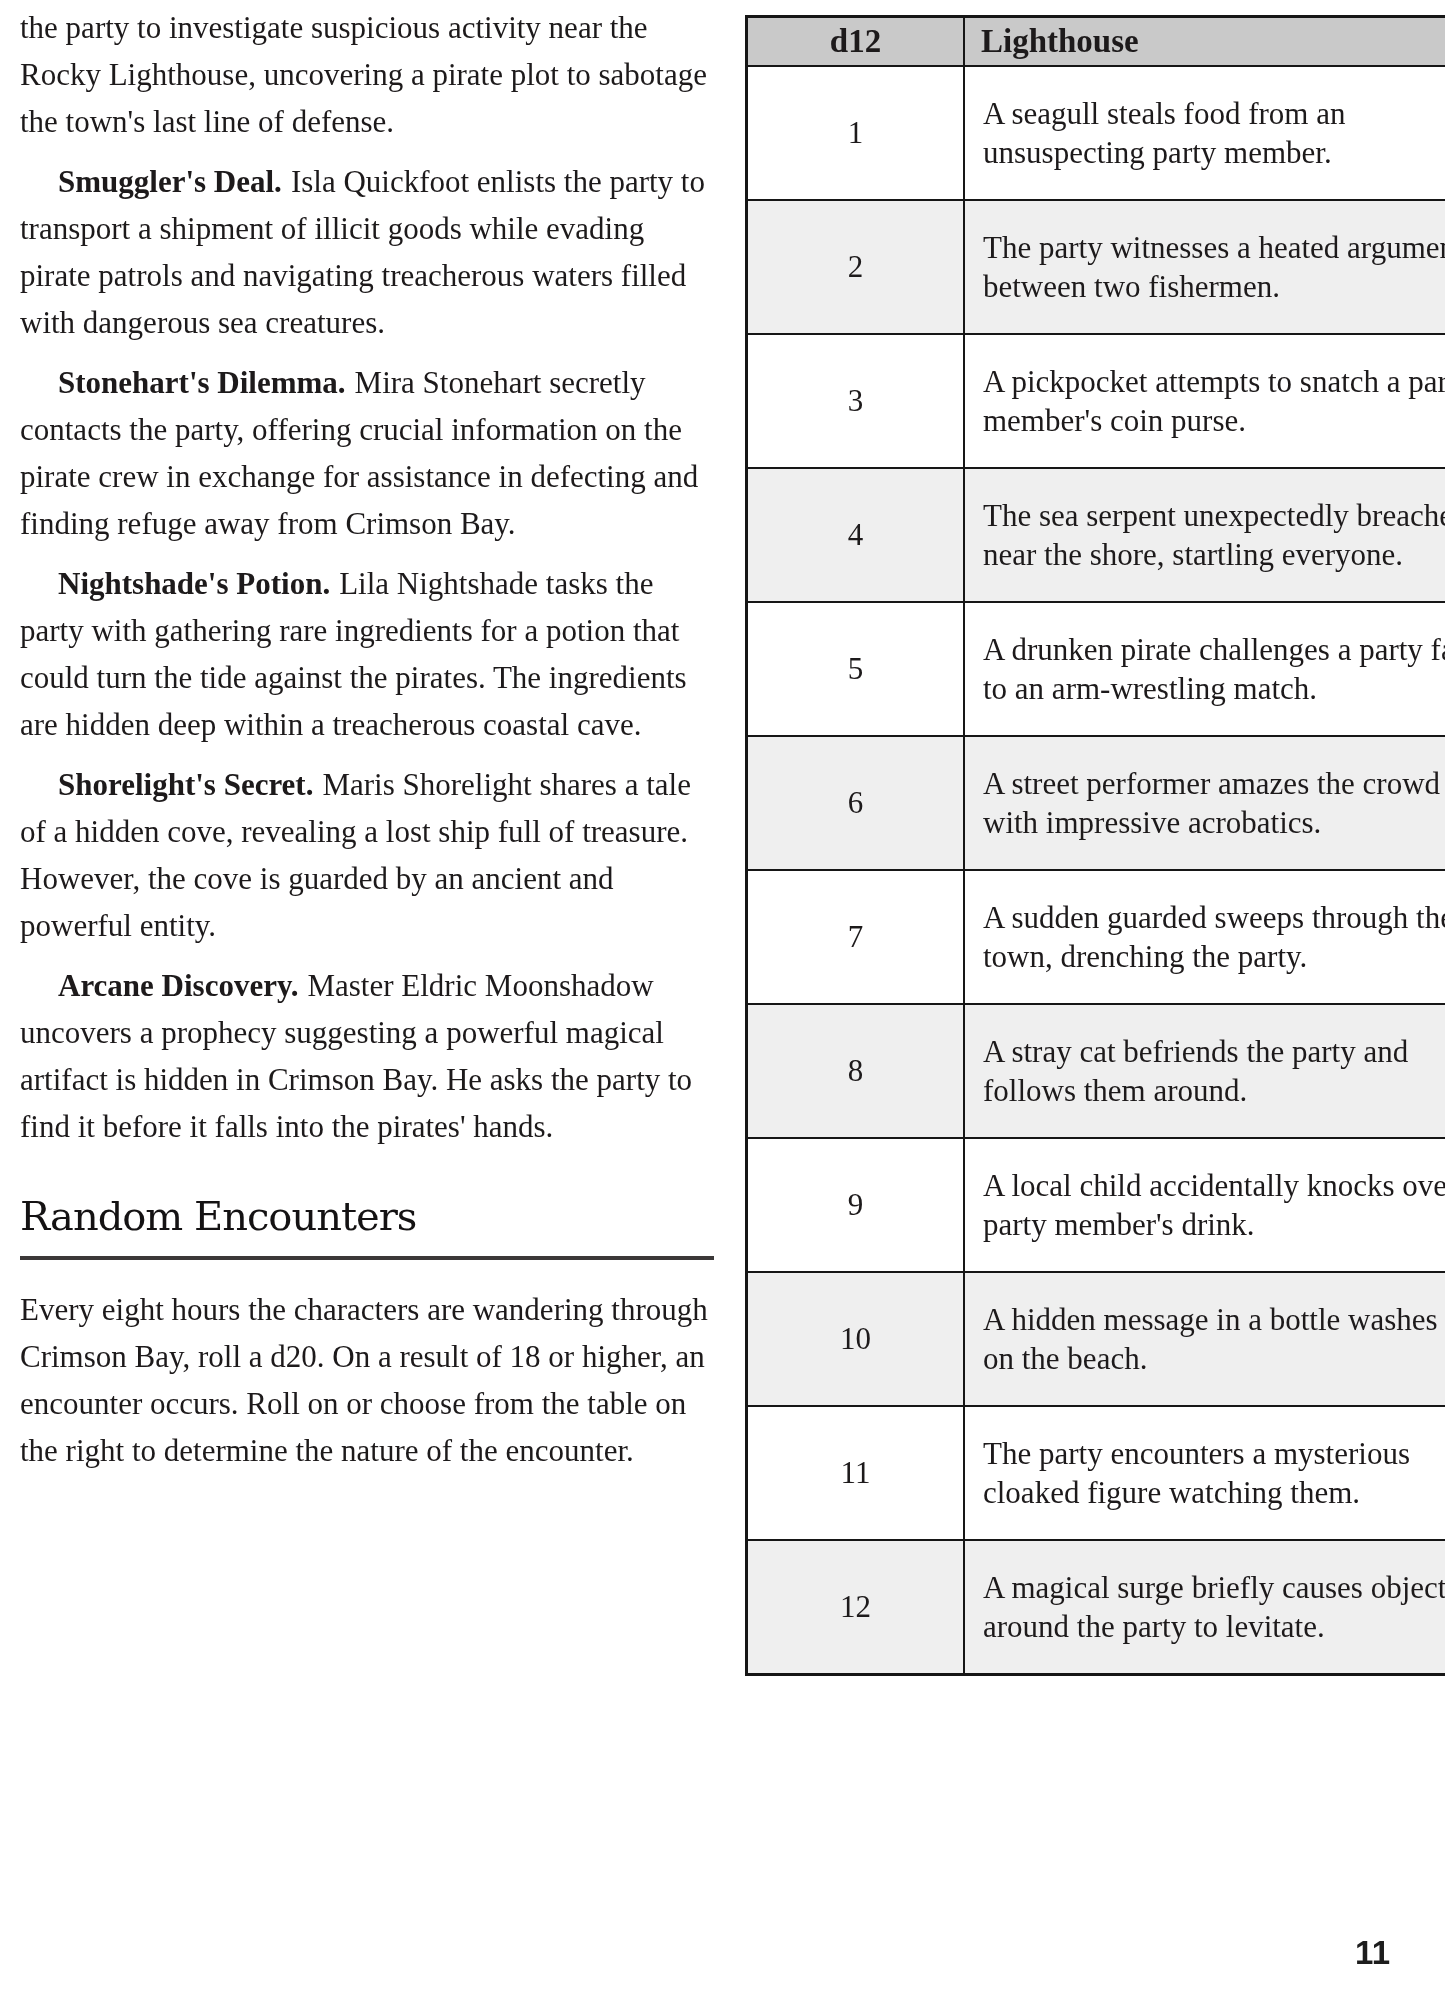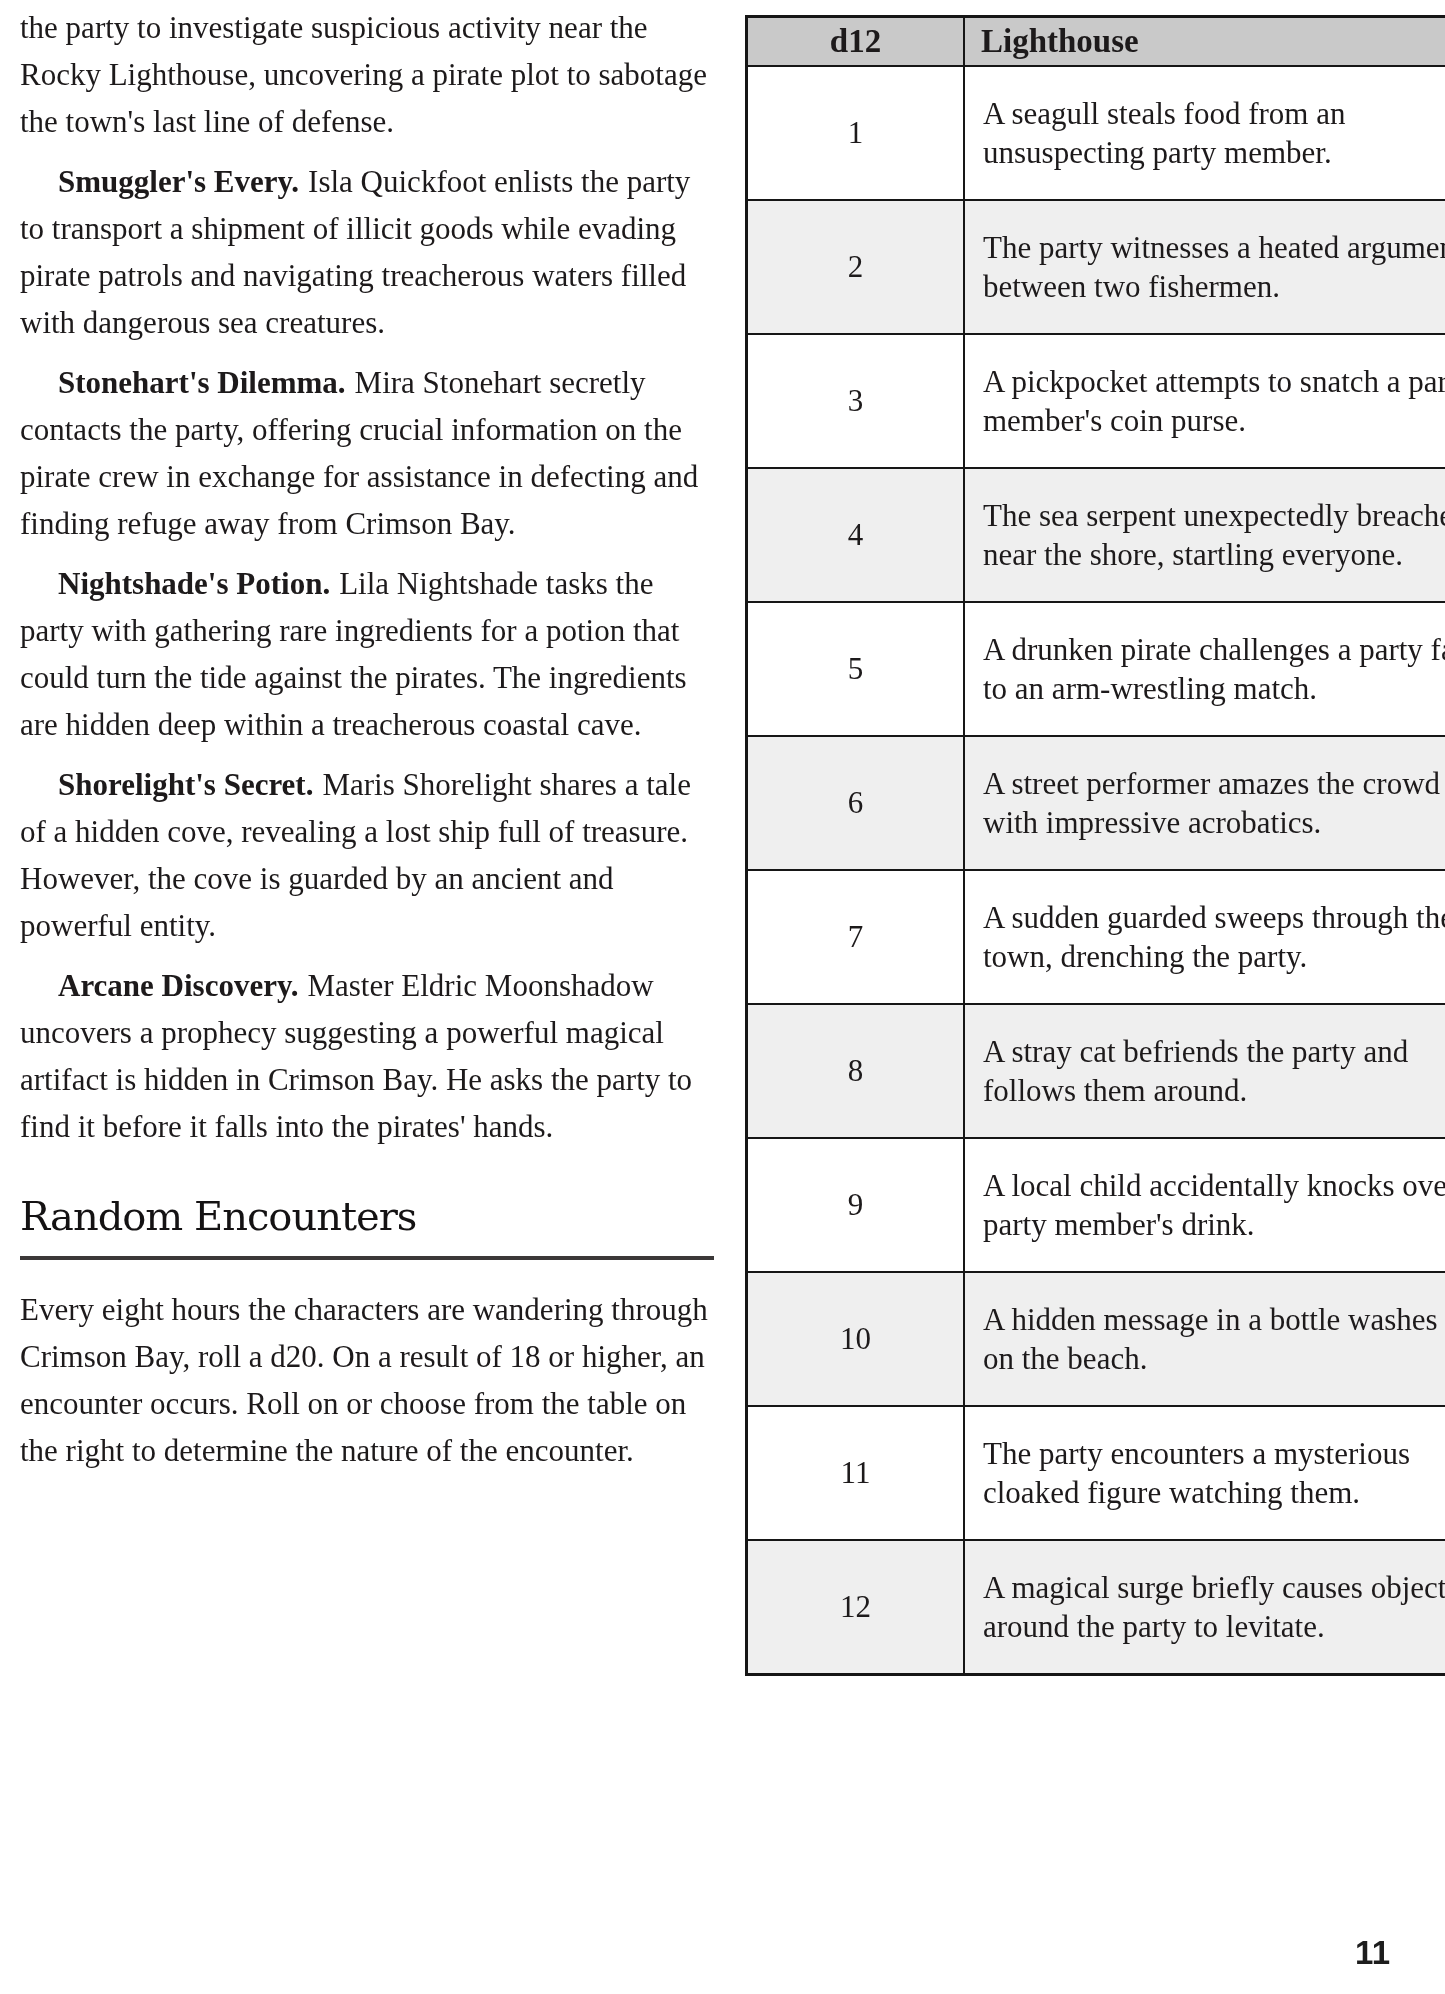--- a/index.html
+++ b/index.html
@@ -109,21 +109,21 @@
 </style>
 </head>
 <body>
 
 <div class="page">
 
   <div class="left-col">
     <p>the party to investigate suspicious activity near the Rocky Lighthouse, uncovering a pirate plot to sabotage the town's last line of defense.</p>
 
     <p class="quest">
-      <b>Smuggler's Every.</b><span>Isla Quickfoot enlists the party to transport a shipment of illicit goods while evading pirate patrols and navigating treacherous waters filled with dangerous sea creatures.</span>
+      <b>Smuggler's Deal.</b><span>Isla Quickfoot enlists the party to transport a shipment of illicit goods while evading pirate patrols and navigating treacherous waters filled with dangerous sea creatures.</span>
     </p>
     <p class="quest">
       <b>Stonehart's Dilemma.</b><span>Mira Stonehart secretly contacts the party, offering crucial information on the pirate crew in exchange for assistance in defecting and finding refuge away from Crimson Bay.</span>
     </p>
     <p class="quest">
       <b>Nightshade's Potion.</b><span>Lila Nightshade tasks the party with gathering rare ingredients for a potion that could turn the tide against the pirates. The ingredients are hidden deep within a treacherous coastal cave.</span>
     </p>
     <p class="quest">
       <b>Shorelight's Secret.</b><span>Maris Shorelight shares a tale of a hidden cove, revealing a lost ship full of treasure. However, the cove is guarded by an ancient and powerful entity.</span>
     </p>

